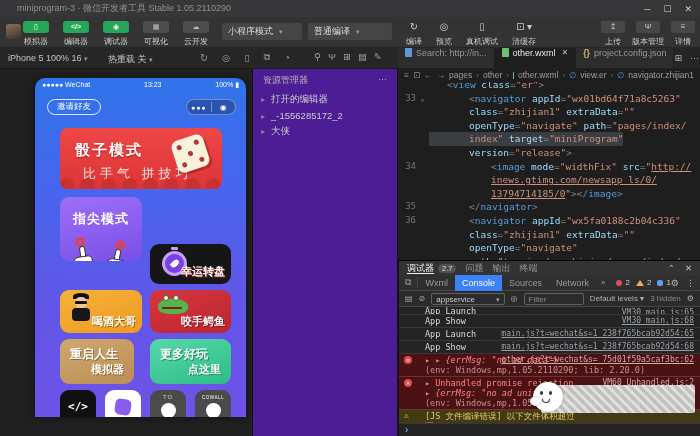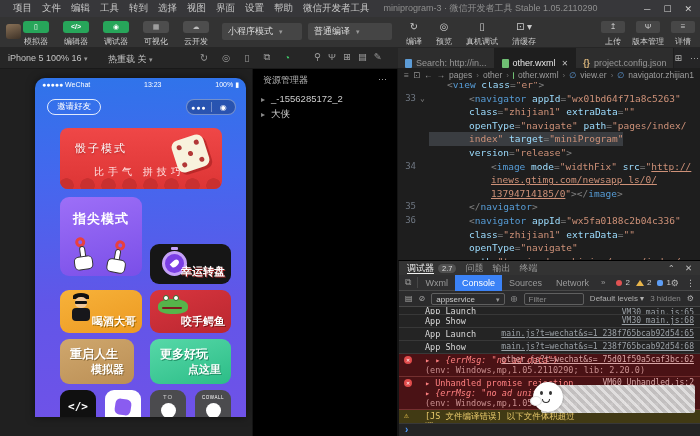--- a/index.html
+++ b/index.html
@@ -50,31 +50,31 @@
           font-size:8.5px;border-radius:9px;padding:1px 9px}
   .capsule{position:absolute;right:10px;top:21px;width:50px;height:16px;background:rgba(0,0,0,.25);
            border:1px solid rgba(255,255,255,.35);border-radius:9px;display:flex;align-items:center;color:#fff}
   .capsule .dots{flex:1;text-align:center;font-size:7px;letter-spacing:1px}
   .capsule .div{width:1px;height:10px;background:rgba(255,255,255,.35)}
   .capsule .cir{flex:1;text-align:center;font-size:8px}
   .banner{position:absolute;left:25px;top:50px;width:162px;height:61px;border-radius:8px;overflow:hidden;
           background:linear-gradient(180deg,#ef4747,#dd3535)}
   .banner::after{content:"";position:absolute;left:-4px;right:-4px;bottom:-10px;height:24px;
           background-image:radial-gradient(circle,#c93030 7px,transparent 7.5px);background-size:21px 21px}
-  .b-title{position:absolute;left:15px;top:13px;font-size:11px;font-weight:normal;color:#fff;
+  .b-title{position:absolute;left:15px;top:13px;font-size:15px;font-weight:bold;color:#fff;
            letter-spacing:2px;text-shadow:0 1px 2px rgba(120,0,0,.55)}
-  .b-sub{position:absolute;left:34px;top:37px;font-size:10px;color:#ffe3e3;letter-spacing:4px}
+  .b-sub{position:absolute;left:23px;top:37px;font-size:13px;color:#ffe3e3;letter-spacing:4px}
   .dice{position:absolute;right:15px;top:9px;width:33px;height:33px;background:#f8f2dd;border-radius:7px;
         transform:rotate(-18deg);box-shadow:2px 3px 0 rgba(140,20,20,.45)}
   .dice b{position:absolute;width:5px;height:5px;border-radius:50%;background:#b23737}
   .dice b:nth-child(1){left:5px;top:5px}.dice b:nth-child(2){right:5px;top:5px}
   .dice b:nth-child(3){left:14px;top:14px}.dice b:nth-child(4){left:5px;bottom:5px}.dice b:nth-child(5){right:5px;bottom:5px}
   .card{position:absolute;border-radius:9px;overflow:hidden}
   .card .clabel{position:absolute;font-weight:bold;color:#fff;white-space:nowrap}
-  .c1{left:25px;top:119px;width:82px;height:79px;background:linear-gradient(165deg,#9d6ff7,#7a4fe8)}
+  .c1{left:25px;top:119px;width:82px;height:64px;background:linear-gradient(165deg,#9d6ff7,#7a4fe8)}
   .c1 .clabel{left:0;right:0;top:13px;text-align:center;font-size:13px;letter-spacing:1px}
   .hand{position:absolute;width:30px;height:36px}
   .hand .ring{position:absolute;top:0;left:9px;width:10px;height:10px;border:3px solid #e84040;border-radius:50%}
   .hand .fing{position:absolute;top:9px;left:12px;width:6px;height:13px;background:#fff;border:1px solid #333;border-radius:3px}
   .hand .palm{position:absolute;top:19px;left:5px;width:19px;height:14px;background:#fff;border:1px solid #333;border-radius:5px}
   .h1{left:8px;top:40px;transform:rotate(-8deg)}
   .h2{left:42px;top:43px;transform:scaleX(-1) rotate(-10deg)}
   .c2{left:115px;top:119px;width:81px;height:41px;background:linear-gradient(160deg,#e14cb2,#bb2f92)}
   .c2 .clabel{right:6px;bottom:4px;font-size:11px;text-shadow:1px 1px 0 #7c1256}
   .c2-phone{position:absolute;left:17px;top:5px;width:14px;height:23px;background:#f5f5f5;border:1px solid #ccc;
@@ -112,28 +112,28 @@
   .pa1{left:25px;background:#101010}
   .pa1 span{display:block;text-align:center;line-height:34px;color:#fff;font-weight:bold;font-size:11px;font-family:"DejaVu Sans Mono",monospace}
   .pa2{left:70px;background:#fff}
   .pa2 .blob{position:absolute;left:10px;top:9px;width:16px;height:16px;background:#8a5cf0;border-radius:5px;transform:rotate(8deg)}
   .pa3{left:115px;background:#4b4b4e}.pa4{left:160px;background:#4b4b4e}
   .mini-t{text-align:center;font-size:6px;color:#cfcfcf;margin-top:4px;letter-spacing:1px}
   .mini-t4{text-align:center;font-size:4.5px;color:#fff;margin-top:5px;letter-spacing:.5px}
   .mini-c{width:15px;height:15px;border-radius:50%;background:#fff;margin:3px auto 0}
 
   
-  .explorer{position:absolute;left:253px;top:69px;width:145px;height:367px;background:#000000;border-right:1px solid #141414}
+  .explorer{position:absolute;left:253px;top:69px;width:145px;height:367px;background:#4c1d95;border-right:1px solid #141414}
   .exp-head{display:flex;justify-content:space-between;padding:5px 10px 4px;font-size:9px;color:#b5b5b5}
   .exp-item{padding:2px 8px;font-size:9.5px;color:#cccccc;white-space:nowrap}
   .exp-item .ar{color:#8a8a8a;font-size:8px;margin-right:6px}
 
   
   .tabsrow{position:absolute;left:398px;top:48px;width:302px;height:20px;background:#252526;display:flex;align-items:stretch}
-  .tab{display:flex;align-items:flex-end;gap:4px;padding:0 7px;font-size:9px;color:#969696;
+  .tab{display:flex;align-items:flex-start;gap:4px;padding:0 7px;font-size:9px;color:#969696;
        background:#2d2d2d;border-right:1px solid #1e1e1e;white-space:nowrap}
   .tab.active{background:#1e1e1e;color:#e6e6e6}
   .fi{width:7px;height:9px;border-radius:1px;flex:none}
   .fi.blue{background:#5c9bd6}.fi.green{background:#6fbf73}
   .fi-json{color:#dcb67a;font-weight:bold;font-size:8.5px}
   .tab .close{font-size:8px;color:#bbb;margin-left:2px}
   .tabsrow .ticons{margin-left:auto;display:flex;gap:8px;align-items:center;padding-right:6px;color:#b0b0b0;font-size:9px}
   .breadcrumb{position:absolute;left:398px;top:68px;width:302px;height:14px;background:#1e1e1e;
               display:flex;align-items:center;gap:4px;padding:0 6px;font-size:8.5px;color:#9d9d9d;white-space:nowrap;overflow:hidden}
   .breadcrumb .bi{color:#8f8f8f;font-size:8.5px}
@@ -196,33 +196,20 @@
   .sticker .hnd{position:absolute;left:-3px;top:14px;width:12px;height:10px;background:#fff;border:1px solid #e0e0e0;border-radius:50%}
   .prompt{position:absolute;left:0;bottom:0;width:301px;height:13px;background:#242424;border-top:1px solid #383838;
           color:#4e9bff;font-size:10px;line-height:11px;padding-left:6px;font-weight:bold;z-index:7}
 </style>
 </head>
 <body>
 
 <div id="app">
 
   <div class="titlebar">
-    <span style="display:flex">
-        <span class="menu-item">项目</span>
-        <span class="menu-item">文件</span>
-        <span class="menu-item">编辑</span>
-        <span class="menu-item">工具</span>
-        <span class="menu-item">转到</span>
-        <span class="menu-item">选择</span>
-        <span class="menu-item">视图</span>
-        <span class="menu-item">界面</span>
-        <span class="menu-item">设置</span>
-        <span class="menu-item">帮助</span>
-        <span class="menu-item">微信开发者工具</span>
-      </span>
     <span class="win-title">miniprogram-3 · 微信开发者工具 Stable 1.05.2110290</span>
     <span class="win-controls">
       <span>─</span>
       <span>☐</span>
       <span>✕</span>
     </span>
   </div>
 
   <div class="toolbar">
     <div class="avatar"></div>
@@ -388,20 +375,23 @@
         <div class="mini-t4">COWALL</div>
           <div class="mini-c"></div>
       </div>
     </div>
   </div>
 
   <div class="explorer">
     <div class="exp-head">
       <span>资源管理器</span>
       <span>···</span>
+    </div>
+    <div class="exp-item">
+      <span class="ar">▸</span><span>打开的编辑器</span>
     </div>
     <div class="exp-item">
       <span class="ar">▸</span><span>_-1556285172_2</span>
     </div>
     <div class="exp-item">
       <span class="ar">▸</span><span>大侠</span>
     </div>
   </div>
 
   <div class="tabsrow">

